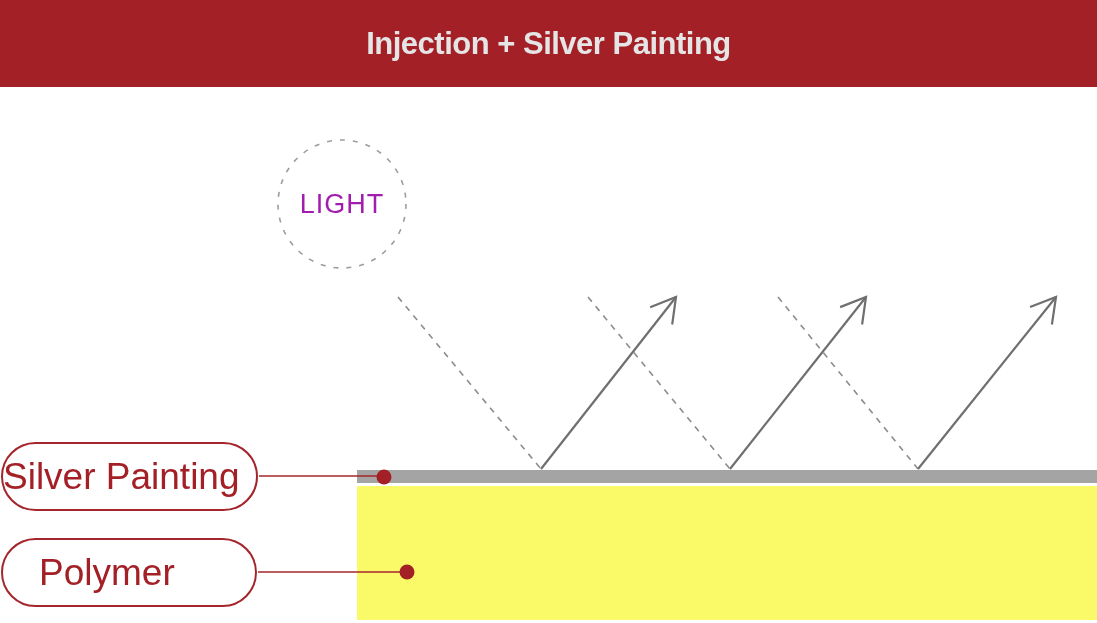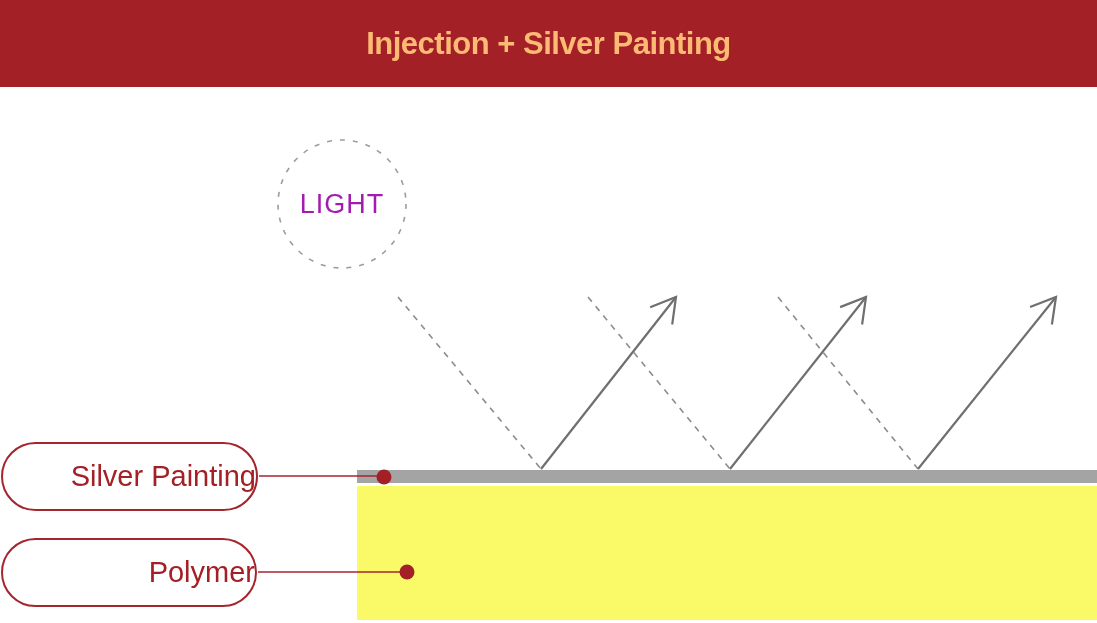--- a/index.html
+++ b/index.html
@@ -20,21 +20,21 @@
     position: absolute;
     left: 0; top: 0;
     width: 1097px;
     height: 87px;
     background: #a32026;
     display: flex;
     align-items: center;
     justify-content: center;
   }
   .header .title {
-    color: #fdba74;
+    color: #e5e5e5;
     font-size: 31px;
     font-weight: bold;
     letter-spacing: -0.5px;
   }
   
   .layer-silver {
     position: absolute;
     left: 357px; top: 470px;
     width: 740px; height: 13px;
     background: #a4a4a4;
@@ -64,31 +64,31 @@
   }
   
   .pill {
     position: absolute;
     box-sizing: border-box;
     border: 2px solid #a4262c;
     border-radius: 36px;
     background: #ffffff;
     display: flex;
     align-items: center;
-    justify-content: flex-end;
+    justify-content: flex-start;
     color: #a32026;
-    font-size: 29px;
+    font-size: 37px;
   }
   .pill-silver {
     left: 1px; top: 442px;
     width: 257px; height: 69px;
   }
   .pill-polymer {
     left: 1px; top: 538px;
-    width: 256px; height: 69px;
+    width: 256px; height: 69px; padding-left: 36px;
   }
 </style>
 </head>
 <body>
 
 <div class="stage">
 
   <div class="header">
     <span class="title">Injection + Silver Painting</span>
   </div>

